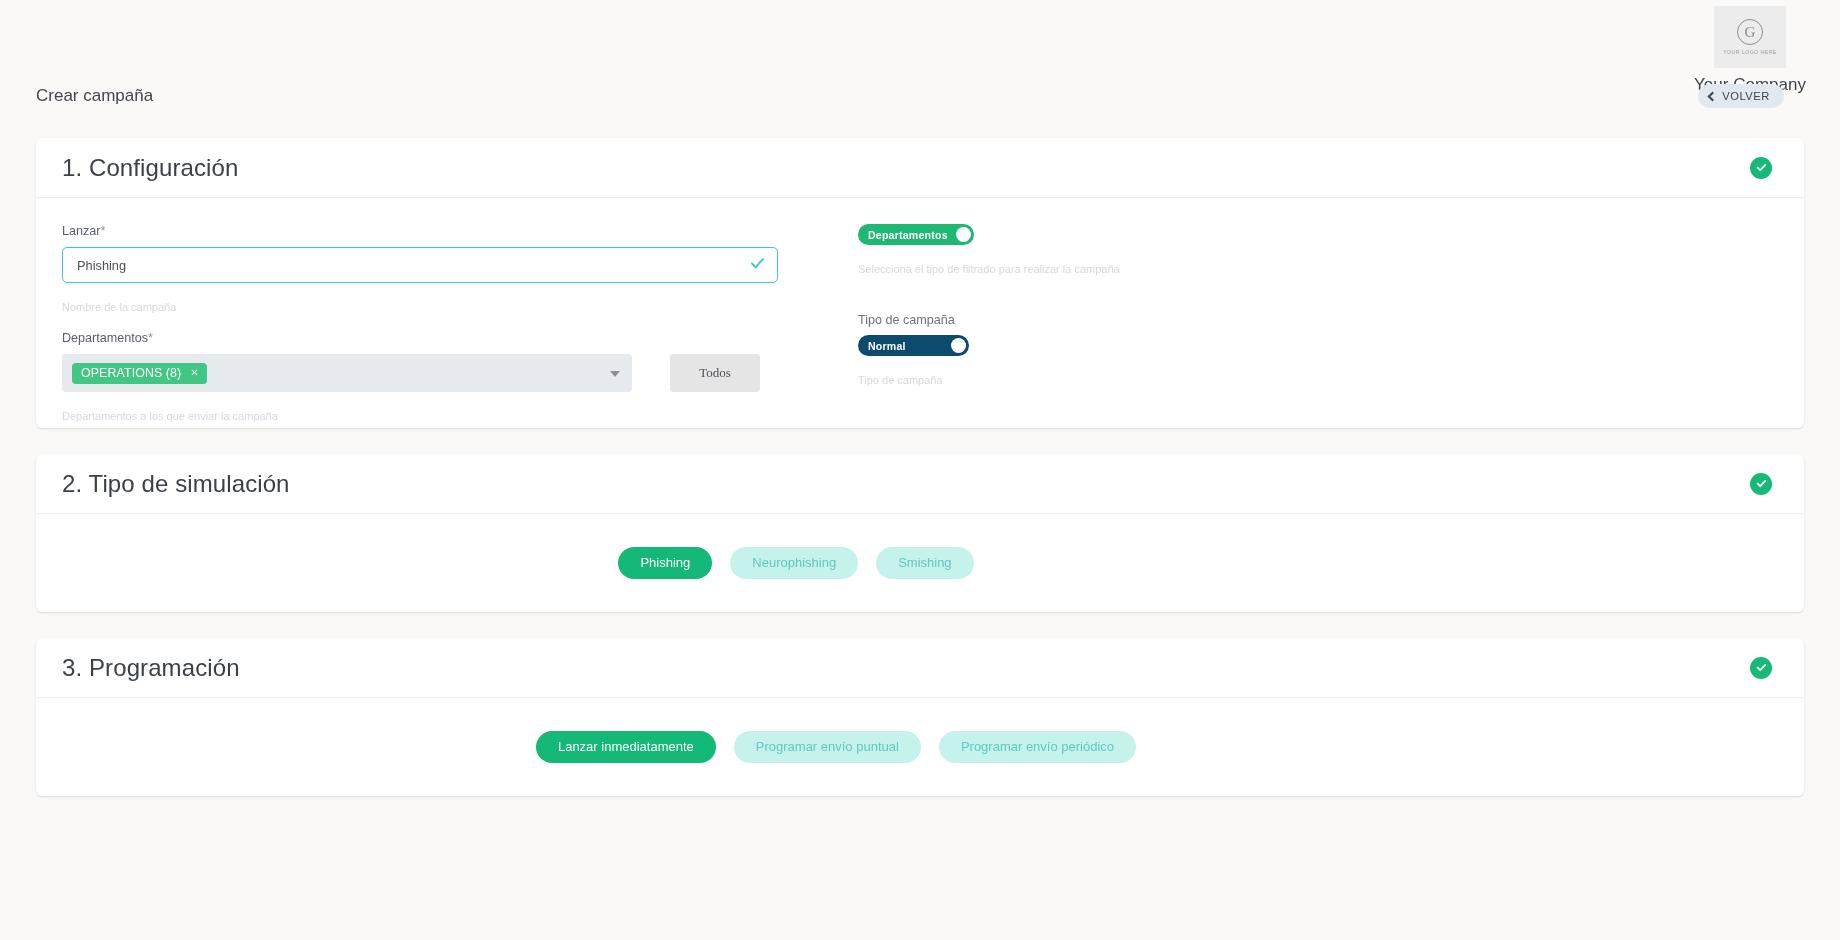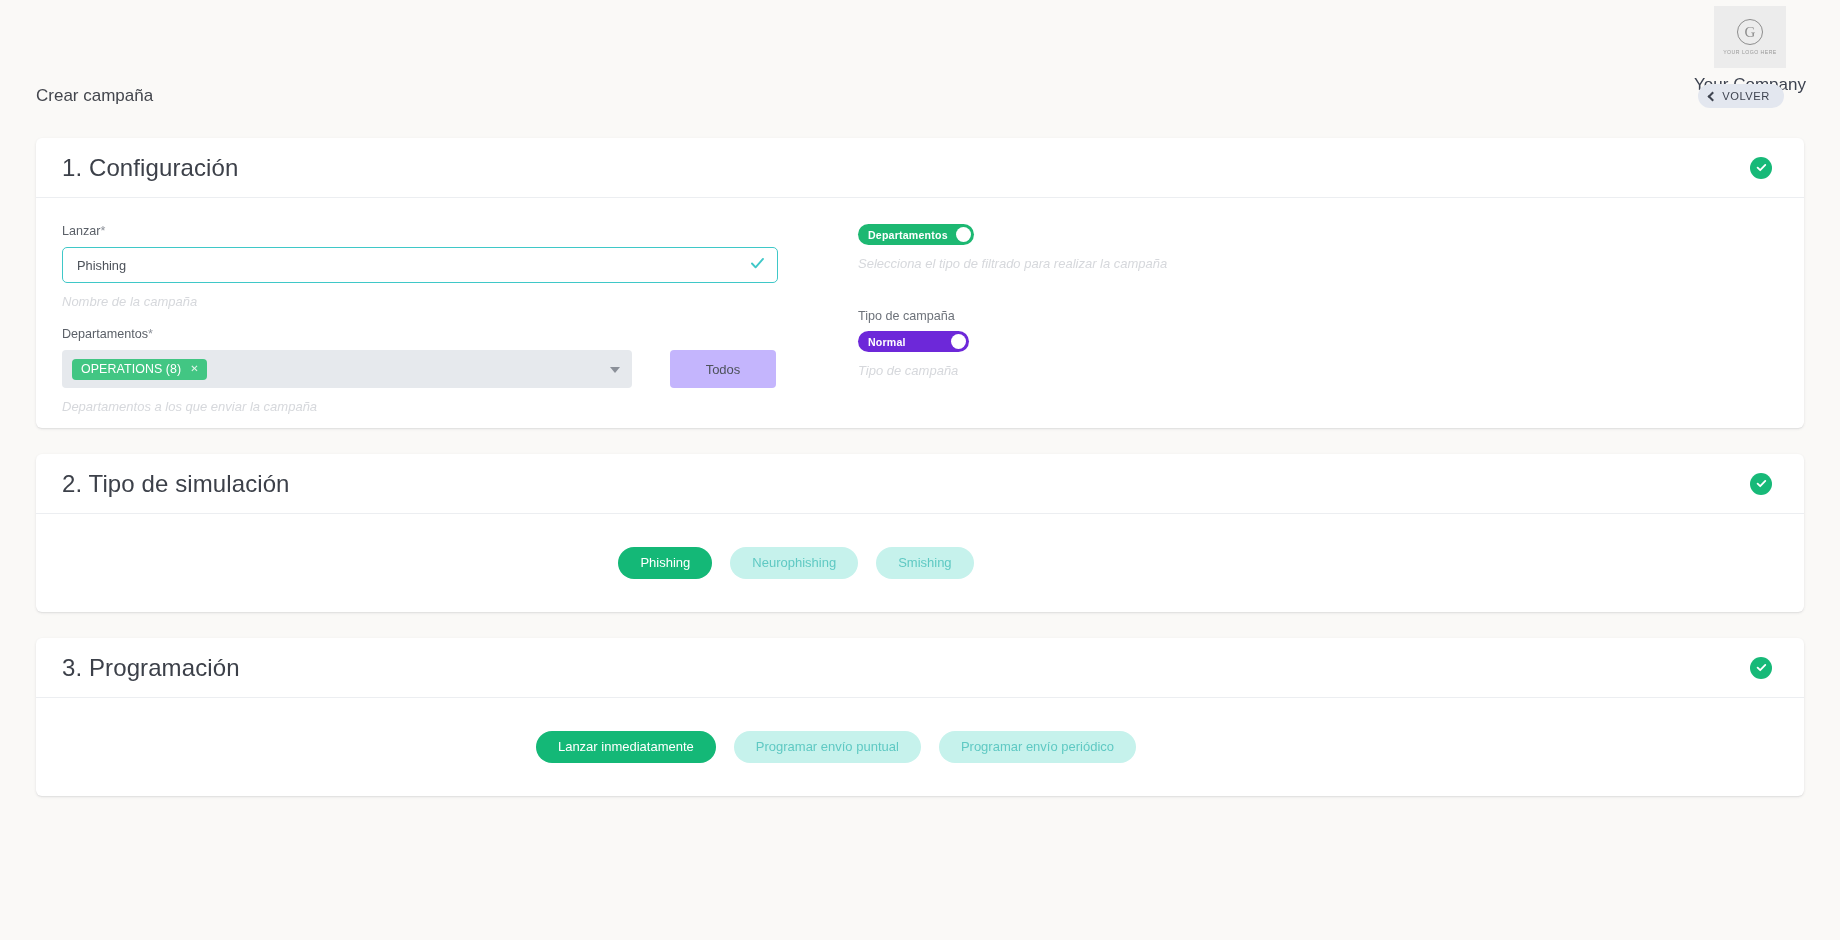--- a/index.html
+++ b/index.html
@@ -167,24 +167,23 @@
     outline: none;
   }
   .input-check {
     position: absolute;
     right: 12px;
     top: 50%;
     transform: translateY(-50%);
     pointer-events: none;
   }
   .helper {
-    font-size: 13px;
+    font-size: 11px;
     color: #d6d8dc;
-    margin-top: 11px;
-    font-style: italic;
+    margin-top: 18px;
   }
 
   .dept-row {
     display: flex;
     align-items: flex-start;
     gap: 38px;
   }
   .multiselect {
     position: relative;
     width: 570px;
@@ -217,47 +216,47 @@
     position: absolute;
     right: 12px;
     top: 50%;
     margin-top: -2px;
     width: 0; height: 0;
     border-left: 5px solid transparent;
     border-right: 5px solid transparent;
     border-top: 6px solid #8b9099;
   }
   .btn-todos {
-    width: 106px;
+    width: 90px;
     height: 38px;
-    background: #c4b5fd;
+    background: #e5e5e5;
     border: none;
     border-radius: 4px;
-    font-family: Liberation Sans, sans-serif;
+    font-family: Liberation Serif, serif;
     font-size: 13px;
     color: #4d525a;
     cursor: pointer;
   }
 
   
   .toggle-label { font-size: 12.6px; color: #6d727a; margin-bottom: 8px; }
   .toggle {
     display: inline-flex;
     align-items: center;
     justify-content: space-between;
     height: 21px;
     border-radius: 11px;
     padding: 0 3px 0 10px;
     cursor: pointer;
     gap: 8px;
   }
   .toggle-text { font-size: 10.6px; font-weight: bold; color: #fff; letter-spacing: .2px; }
   .toggle-knob { width: 15px; height: 15px; border-radius: 50%; background: #fff; flex: none; }
   #toggle-filtrado { background: #1db872; }
-  #toggle-tipo     { background: #6d28d9; gap: 45px; }
+  #toggle-tipo     { background: #0c4a6e; gap: 45px; }
 
   .spacer-40 { height: 38px; }
 
   
   .pill-row {
     height: 97px;
     display: flex;
     align-items: center;
     justify-content: center;
     gap: 18px;

